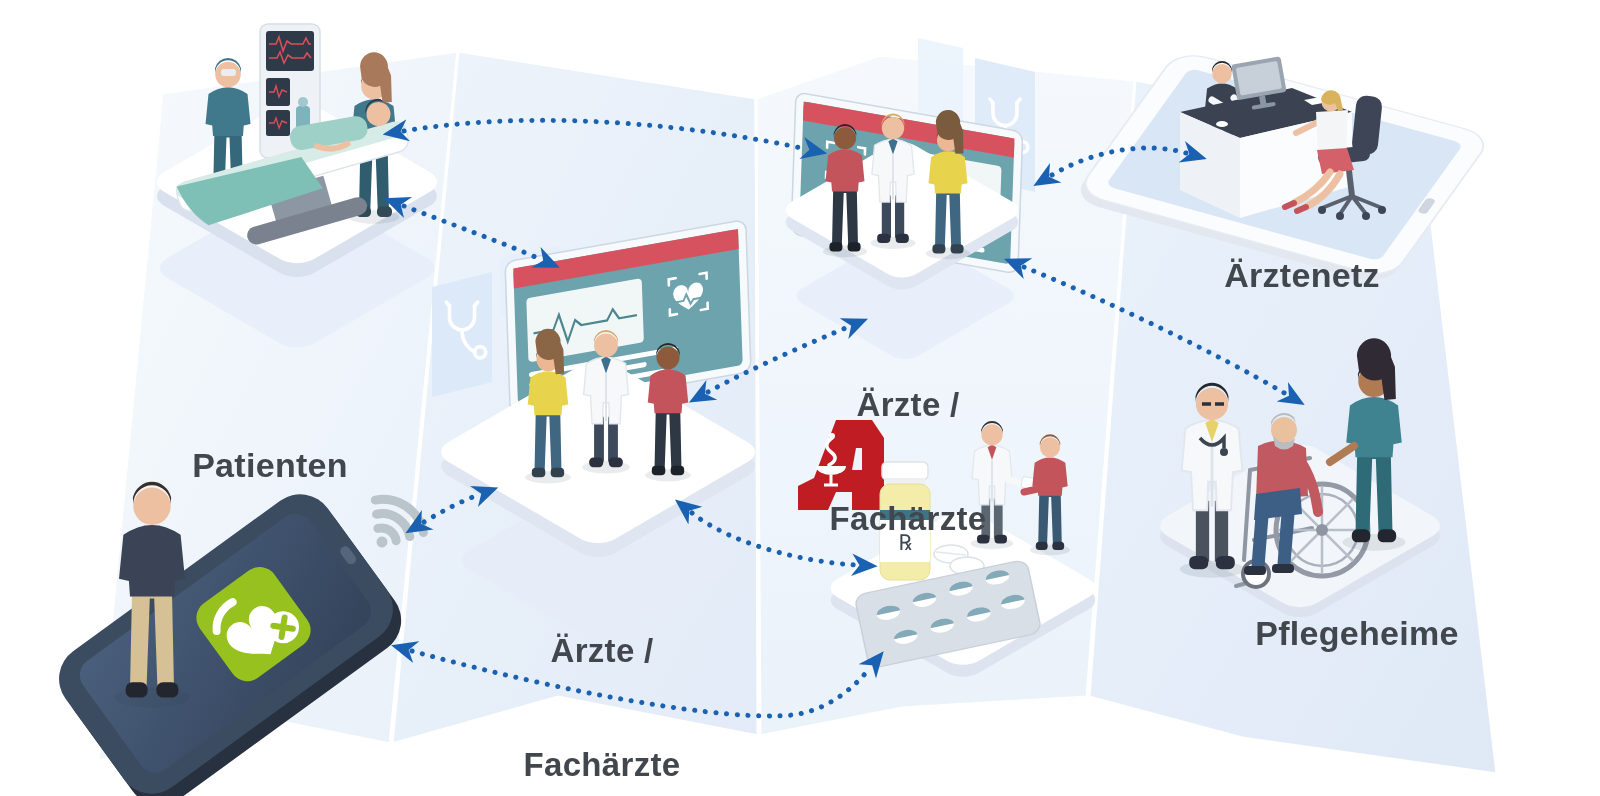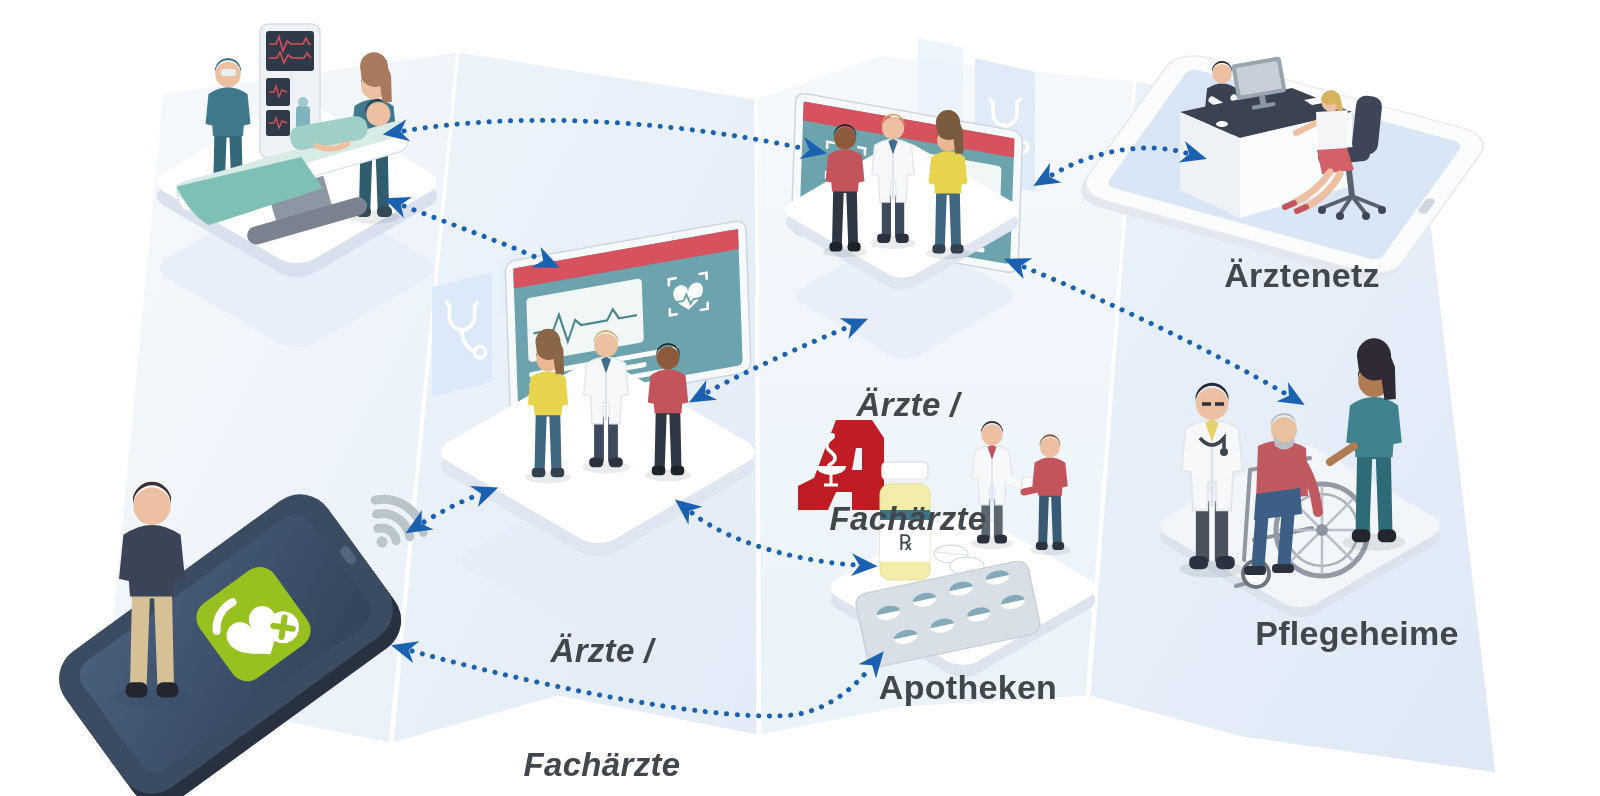--- a/index.html
+++ b/index.html
@@ -1,21 +1,21 @@
 <!DOCTYPE html>
 <html><head>
 <meta charset="utf-8">
 <style>
   html,body{margin:0;padding:0;background:#ffffff;}
   .stage{position:relative;width:1600px;height:796px;overflow:hidden;background:#ffffff;
          font-family:"Liberation Sans",sans-serif;}
   .stage svg.scene{position:absolute;left:0;top:0;}
   .label{position:absolute;font-weight:700;font-size:34px;color:#41474d;text-align:center;
          letter-spacing:.3px;line-height:38px;white-space:pre;}
-  .label span{display:block;font-style:italic;}
+  .label span{display:block;}
 </style>
 </head>
 <body>
 
 <div class="stage">
 
 <svg class="scene" width="1600" height="796" viewBox="0 0 1600 796">
 <defs>
   <linearGradient id="gp1" x1="0" y1="0" x2="1" y2="1">
     <stop offset="0" stop-color="#f6fafd"></stop>
@@ -368,30 +368,30 @@
   <path d="M1052,175 C1096,149 1148,142 1186,153" marker-start="url(#ah)" marker-end="url(#ah)"></path>
   <path d="M1024,267 C1110,302 1214,352 1286,394" marker-start="url(#ah)" marker-end="url(#ah)"></path>
   <path d="M708,392 C752,368 812,342 848,327" marker-start="url(#ah)" marker-end="url(#ah)"></path>
   <path d="M424,522 C444,510 462,501 478,495" marker-start="url(#ah)" marker-end="url(#ah)"></path>
   <path d="M692,513 C734,546 806,562 856,565" marker-start="url(#ah)" marker-end="url(#ah)"></path>
   <path d="M412,651 C560,692 726,722 792,715 C826,711 852,690 870,668" marker-start="url(#ah)" marker-end="url(#ah)"></path>
 </g>
 </svg>
 
 
+<div class="label" style="left:140px;top:446px;width:260px;">Patienten</div>
 
 <div class="label" style="left:472px;top:556px;width:260px;font-size:33px;">
   <span>Ärzte /</span>
   <span>Fachärzte</span>
 </div>
 
 <div class="label" style="left:778px;top:310px;width:260px;font-size:33px;">
   <span>Ärzte /</span>
   <span>Fachärzte</span>
 </div>
 
 <div class="label" style="left:1162px;top:256px;width:280px;">Ärztenetz</div>
 
-<div class="label" style="left:828px;top:668px;width:280px;">Apotheken</div>
 
 <div class="label" style="left:1212px;top:614px;width:290px;">Pflegeheime</div>
 
 </div>
 
 </body></html>

